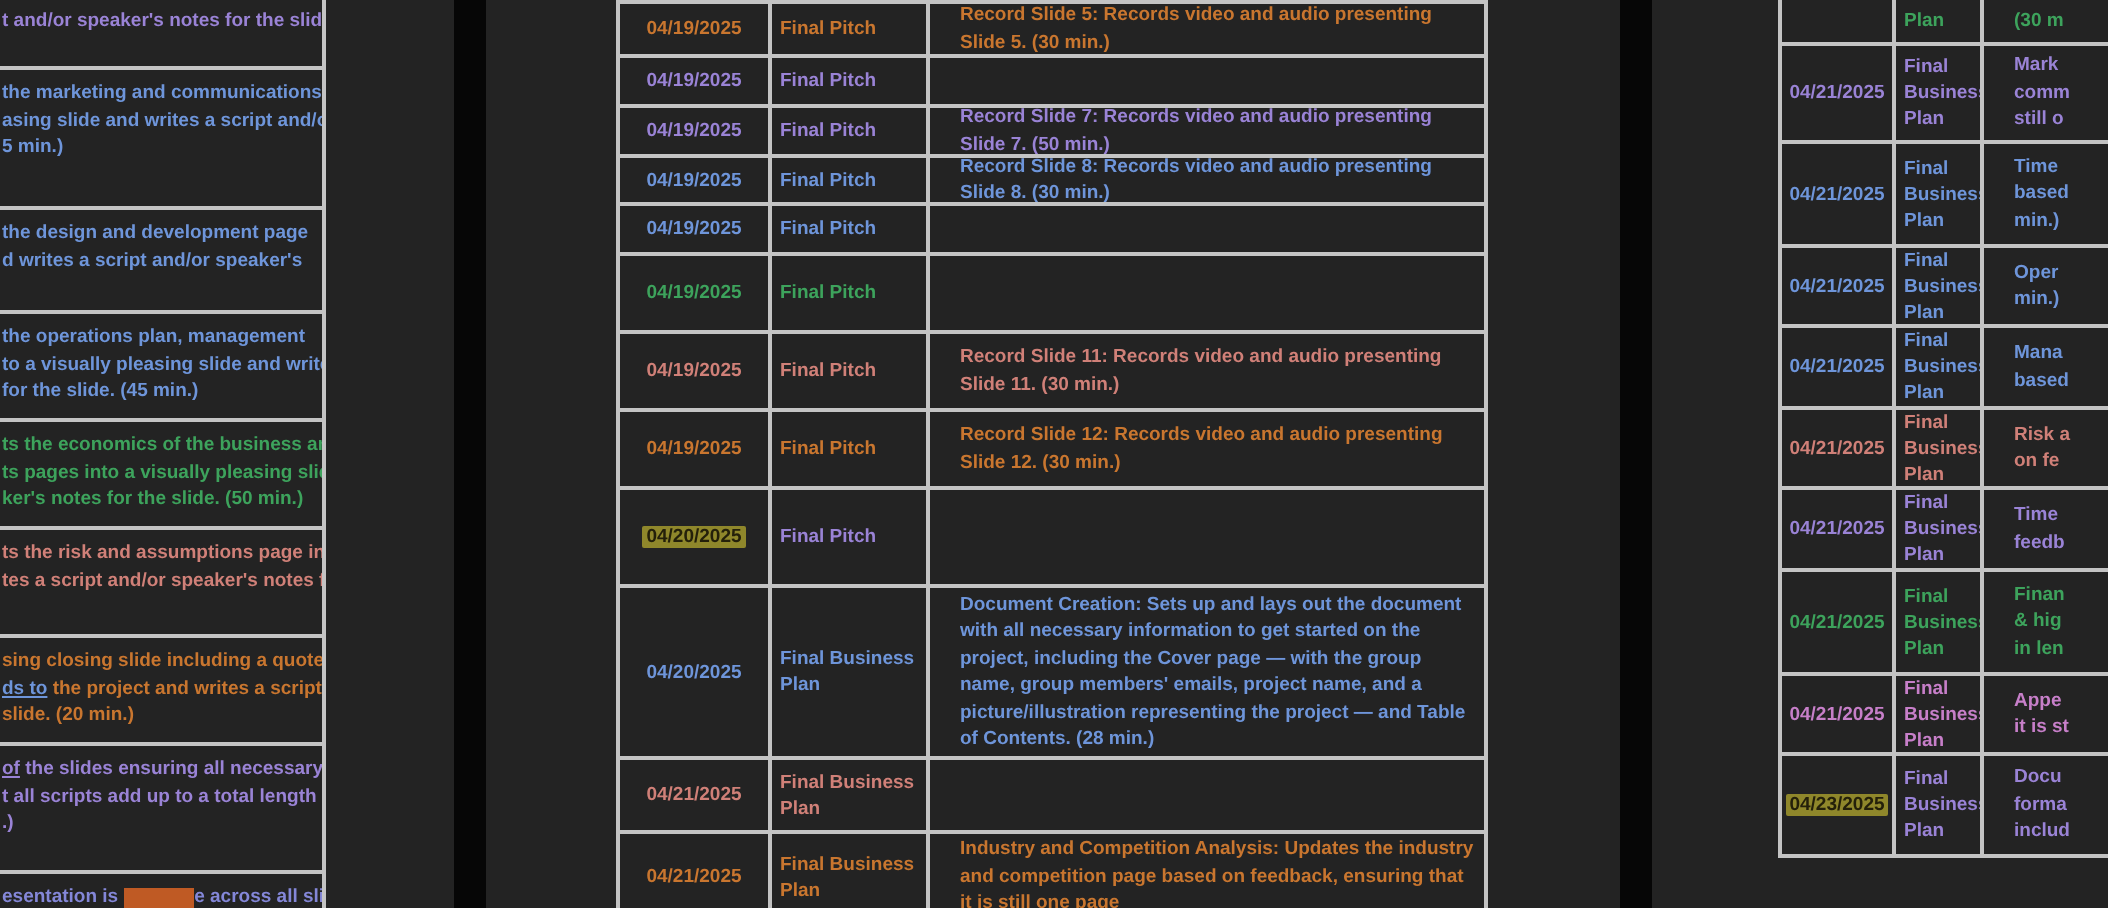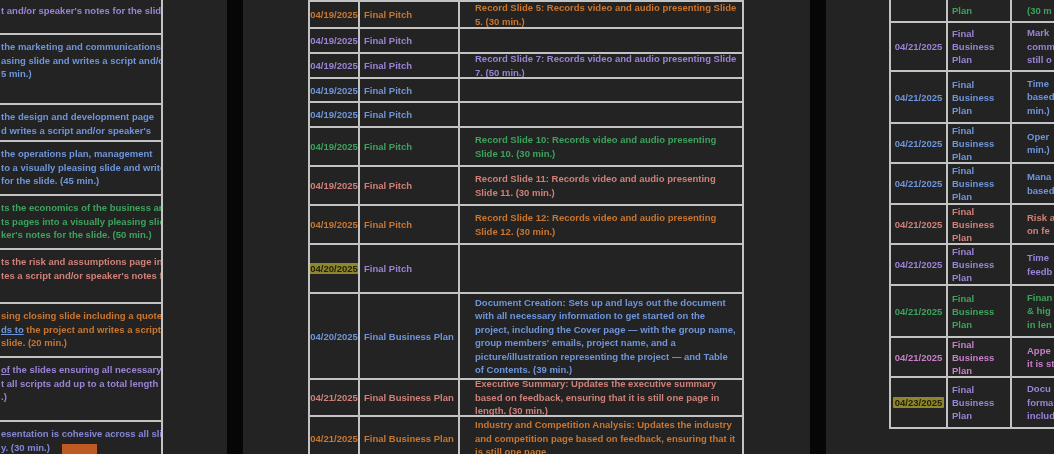--- a/index.html
+++ b/index.html
@@ -31,50 +31,50 @@
   .ltable{position:absolute;left:0;top:0;width:163px;}
   .lrow{box-sizing:border-box;border-bottom:2px solid var(--border);
     border-right:2px solid var(--border);
     padding:5px 2px 0 1px;font-size:9.5px;line-height:13.5px;overflow:hidden;}
   .lrow.first{padding-top:4px;}
   
   .ctable{position:absolute;left:308px;top:0;width:436px;border-top:2px solid var(--border);}
   .crow{display:flex;box-sizing:border-box;
     border-left:2px solid var(--border);border-right:2px solid var(--border);
     border-bottom:2px solid var(--border);}
-  .crow .date-cell{width:50px;flex:0 0 auto;}
-  .crow .type-cell{width:100px;flex:0 0 auto;}
+  .crow .date-cell{width:76px;flex:0 0 auto;}
+  .crow .type-cell{width:79px;flex:0 0 auto;}
   .crow .desc-cell{flex:1 1 auto;}
   
   .rtable{position:absolute;left:889px;top:0;width:247px;}
   .rrow{display:flex;box-sizing:border-box;
     border-left:2px solid var(--border);border-top:2px solid var(--border);}
   .rrow.partial{border-top:none;}
   .rrow.last{border-bottom:2px solid var(--border);}
   .rrow .date-cell{width:57px;flex:0 0 auto;}
-  .rrow .type-cell{width:64px;flex:0 0 auto;}
+  .rrow .type-cell{width:44px;flex:0 0 auto;}
   .rrow .desc-cell{flex:1 1 auto;}
   .align-bottom{align-items:flex-end;padding-bottom:4px;}
   .chip{position:absolute;left:62px;top:444px;width:35px;height:10px;
     background:var(--orange-strong);}
 </style>
 </head>
 <body>
 
 <div class="stage">
 
   <div class="band" style="left:227px"></div>
   <div class="band" style="left:810px"></div>
 
   <div class="ltable">
     <div class="lrow first c-purple pre" style="height:35px"><span>t and/or speaker's notes for the slide.</span></div>
     <div class="lrow c-blue pre" style="height:70px"><span>the marketing and communications
 asing slide and writes a script and/or
 5 min.)</span></div>
-    <div class="lrow c-blue pre" style="height:37px"><span>the design and development page
+    <div class="lrow c-blue pre" style="height:52px"><span>the design and development page
 d writes a script and/or speaker's</span></div>
     <div class="lrow c-blue pre" style="height:54px"><span>the operations plan, management
 to a visually pleasing slide and writes
 for the slide. (45 min.)</span></div>
     <div class="lrow c-green pre" style="height:54px"><span>ts the economics of the business and
 ts pages into a visually pleasing slide
 ker's notes for the slide. (50 min.)</span></div>
     <div class="lrow c-salmon pre" style="height:54px"><span>ts the risk and assumptions page into
 tes a script and/or speaker's notes for</span></div>
     <div class="lrow c-orange pre" style="height:54px"><span>sing closing slide including a quote or
@@ -120,39 +120,39 @@
           <span>Record Slide 7: Records video and audio presenting Slide 7. (50 min.)</span>
         </div>
     </div>
     <div class="crow c-blue" style="height:24px">
       <div class="cell date-cell">
           <span>04/19/2025</span>
         </div>
       <div class="cell type-cell">
           <span>Final Pitch</span>
         </div>
+      <div class="cell desc-cell">
+          <span>Record Slide 8: Records video and audio presenting Slide 8. (30 min.)</span>
+        </div>
     </div>
     <div class="crow c-blue" style="height:25px">
       <div class="cell date-cell">
           <span>04/19/2025</span>
         </div>
       <div class="cell type-cell">
           <span>Final Pitch</span>
         </div>
     </div>
     <div class="crow c-green" style="height:39px">
       <div class="cell date-cell">
           <span>04/19/2025</span>
         </div>
       <div class="cell type-cell">
           <span>Final Pitch</span>
         </div>
-      <div class="cell desc-cell">
-          <span>Record Slide 10: Records video and audio presenting Slide 10. (30 min.)</span>
-        </div>
     </div>
     <div class="crow c-salmon" style="height:39px">
       <div class="cell date-cell">
           <span>04/19/2025</span>
         </div>
       <div class="cell type-cell">
           <span>Final Pitch</span>
         </div>
       <div class="cell desc-cell">
           <span>Record Slide 11: Records video and audio presenting Slide 11. (30 min.)</span>
@@ -178,32 +178,29 @@
         </div>
     </div>
     <div class="crow c-blue" style="height:86px">
       <div class="cell date-cell">
           <span>04/20/2025</span>
         </div>
       <div class="cell type-cell">
           <span>Final Business Plan</span>
         </div>
       <div class="cell desc-cell">
-          <span>Document Creation: Sets up and lays out the document with all necessary information to get started on the project, including the Cover page — with the group name, group members' emails, project name, and a picture/illustration representing the project — and Table of Contents. (39 min.)</span>
+          <span>Document Creation: Sets up and lays out the document with all necessary information to get started on the project, including the Cover page — with the group name, group members' emails, project name, and a picture/illustration representing the project — and Table of Contents. (28 min.)</span>
         </div>
     </div>
     <div class="crow c-salmon" style="height:37px">
       <div class="cell date-cell">
           <span>04/21/2025</span>
         </div>
       <div class="cell type-cell">
           <span>Final Business Plan</span>
-        </div>
-      <div class="cell desc-cell">
-          <span>Executive Summary: Updates the executive summary based on feedback, ensuring that it is still one page in length. (30 min.)</span>
         </div>
     </div>
     <div class="crow c-orange" style="height:45px">
       <div class="cell date-cell">
           <span>04/21/2025</span>
         </div>
       <div class="cell type-cell">
           <span>Final Business Plan</span>
         </div>
       <div class="cell desc-cell">

